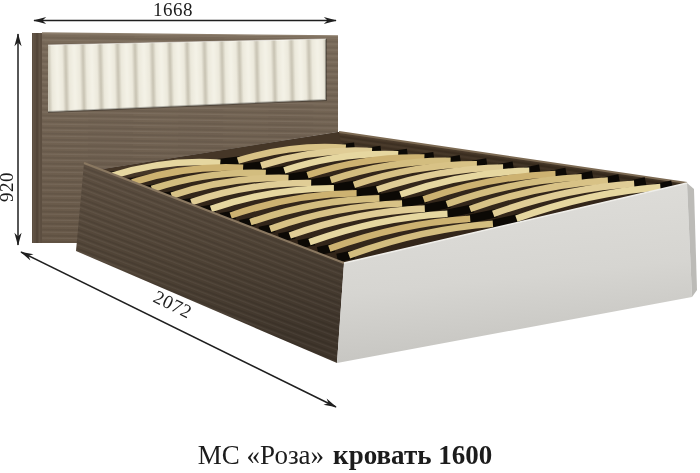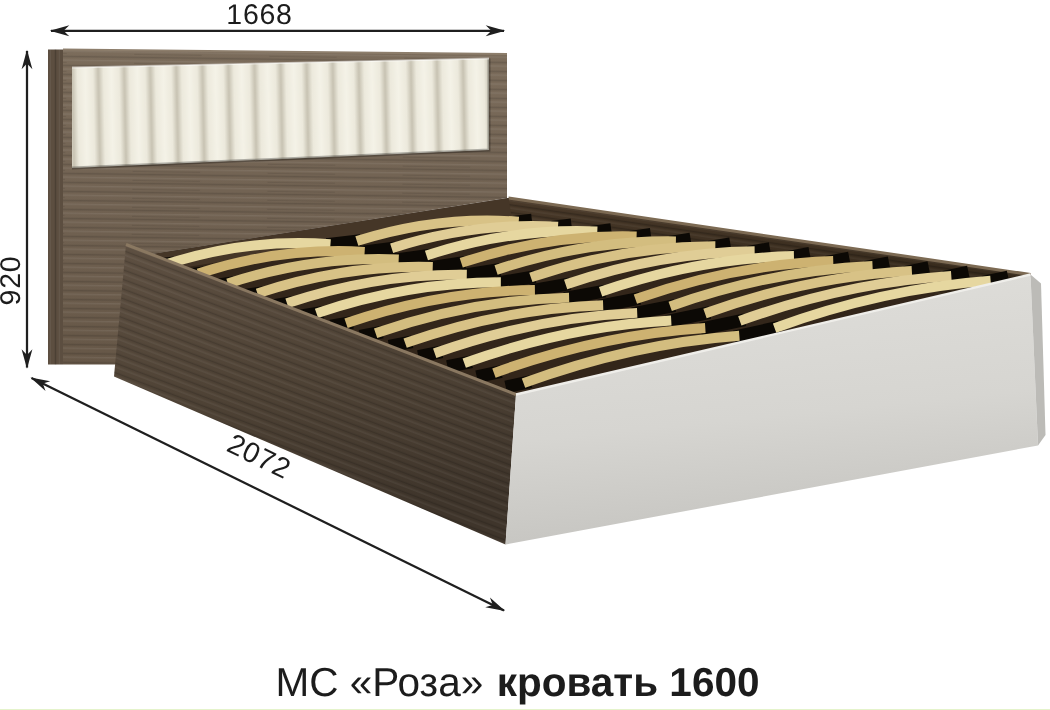--- a/index.html
+++ b/index.html
@@ -1,20 +1,20 @@
 <!DOCTYPE html>
 <html><head>
 <meta charset="utf-8">
 <style>
   html,body{margin:0;padding:0;background:#ffffff;}
   .stage{
     position:relative;
     width:700px;height:473px;
-    background:#84cc16;
-    font-family:Liberation Sans, sans-serif;
+    background:#0369a1;
+    font-family:Liberation Serif, serif;
     overflow:hidden;
   }
   svg{display:block;}
   text{fill:#1c1c1c;}
   .dim-label{font-size:19px;letter-spacing:.5px;}
   .caption{font-size:27px;}
   .caption .bold{font-weight:700;}
 </style>
 </head>
 <body>

